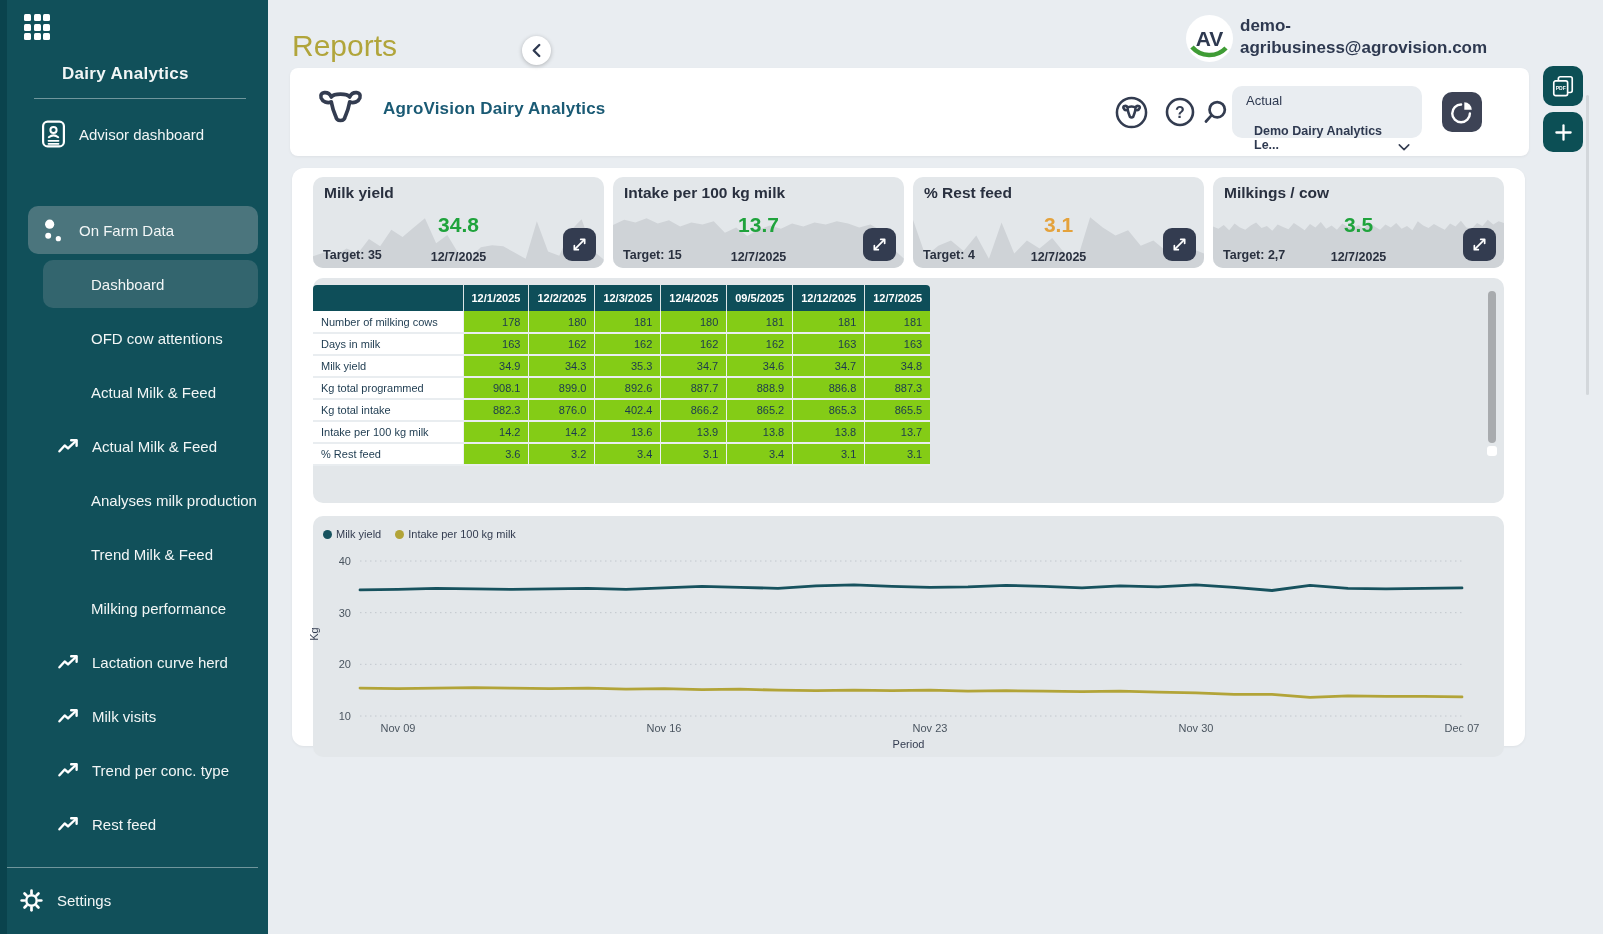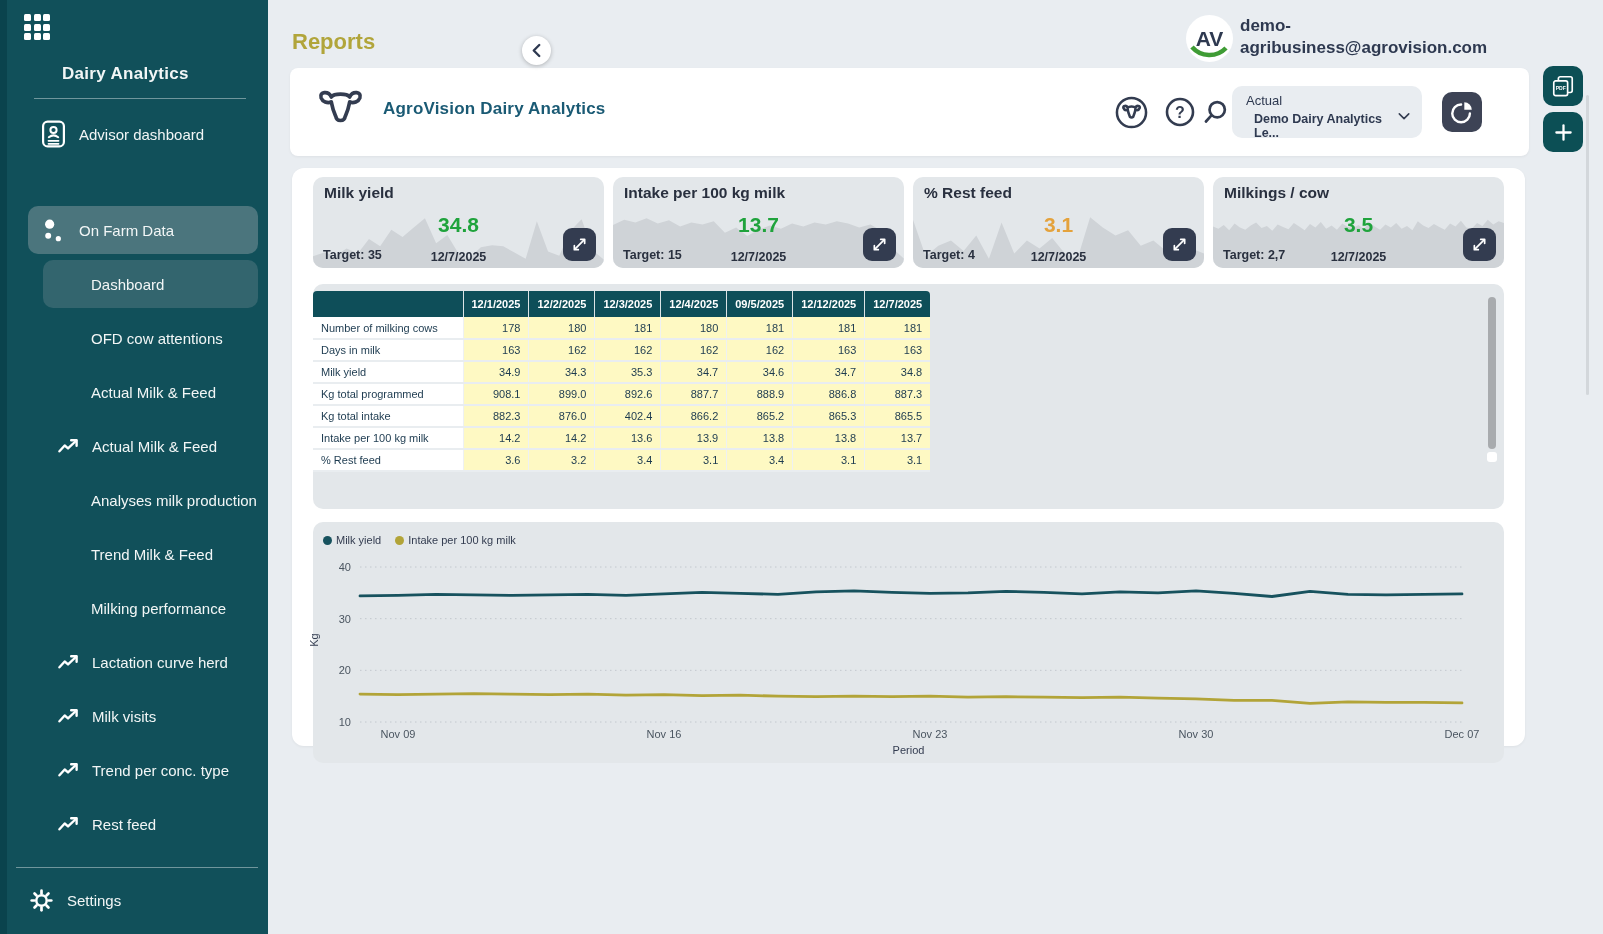--- a/index.html
+++ b/index.html
@@ -16,65 +16,65 @@
   .app-title { font-size:17px; font-weight:700; letter-spacing:.3px; margin:24px 0 0 40px; }
   .side-div { height:1px; background:rgba(255,255,255,.4); margin:14px 12px 0 12px; }
   .side-nav { margin-top:11px; padding:0 10px 0 28px; }
   .side-item { height:48px; margin-bottom:6px; display:flex; align-items:center; gap:13px; padding-left:12px; border-radius:10px; font-size:15px; cursor:pointer; }
   .side-item .ic { width:26px; display:flex; justify-content:center; flex:0 0 26px; }
   .side-item.lvl1 { padding-left:63px; }
   .side-item.lvl1.has-ic { padding-left:30px; }
   .side-item.lvl1.has-ic .ic { flex-basis:21px; width:21px; }
   .side-item.act1 { background:#4b757d;margin-top:48px; }
   .side-item.act2 { background:#33656e; margin-left:15px; padding-left:48px; }
-  .side-bottom { margin-top:auto; padding:0 10px 14px 16px; }
+  .side-bottom { margin-top:auto; padding:0 10px 14px 6px; }
   .side-bottom .side-div { margin:0 0 12px 0; }
   .settings-row { display:flex; align-items:center; gap:13px; padding-left:12px; height:40px; font-size:15px; cursor:pointer; border-radius:10px; }
 
   
   .collapse-btn { position:absolute; left:254px; top:36px; width:29px; height:29px; border-radius:50%; background:#fff; border:none; box-shadow:0 1px 4px rgba(0,0,0,.25); cursor:pointer; z-index:5; display:flex; align-items:center; justify-content:center; }
 
   
   .main { position:absolute; left:268px; top:0; width:1335px; height:934px; }
-  .page-title { position:absolute; left:24px; top:29px; font-size:22px; font-weight:700; color:#b1a53b; }
+  .page-title { position:absolute; left:24px; top:29px; font-size:30px; font-weight:400; color:#b1a53b; }
   .user-chip { position:absolute; left:918px; top:15px; display:flex; gap:7px; cursor:pointer; }
   .user-email { width:256px; font-size:17px; font-weight:700; color:#2e3950; line-height:1.32; overflow-wrap:break-word; }
 
   .toolbar-card { position:absolute; left:22px; top:68px; width:1239px; height:88px; background:#fff; border-radius:8px; box-shadow:0 1px 3px rgba(0,0,0,.05); }
   .brand { position:absolute; left:26px; top:19px; display:flex; align-items:center; gap:18px; }
   .brand-name { font-size:17px; font-weight:700; color:#1a5a74; letter-spacing:.2px; }
   .tb-icon { position:absolute; top:27px; width:34px; height:34px; display:flex; align-items:center; justify-content:center; cursor:pointer; background:none; border:none; }
   .company-box { position:absolute; left:942px; top:18px; width:190px; height:52px; background:#e9edf1; border-radius:10px; padding:7px 12px 0 14px; cursor:pointer; }
   .company-label { font-size:13px; color:#2e3950; }
-  .company-val { display:flex; align-items:flex-start; gap:9px; margin-top:4px; padding-left:8px; font-size:12.5px; font-weight:700; color:#2e3950; }
+  .company-val { display:flex; align-items:flex-end; gap:9px; margin-top:16px; padding-left:8px; font-size:12.5px; font-weight:700; color:#2e3950; }
   .pie-btn { position:absolute; left:1152px; top:24px; width:40px; height:40px; border-radius:10px; background:#3d4355; border:none; cursor:pointer; display:flex; align-items:center; justify-content:center; }
 
   .float-col { position:absolute; left:1275px; top:66px; display:flex; flex-direction:column; gap:6px; }
   .float-btn { width:40px; height:40px; border-radius:10px; background:#0c4f55; border:none; cursor:pointer; display:flex; align-items:center; justify-content:center; color:#fff; }
 
   
   .content-card { position:absolute; left:24px; top:168px; width:1233px; height:578px; background:#fff; border-radius:12px; padding:9px 21px; box-shadow:0 1px 3px rgba(0,0,0,.05); }
   .kpi-row { display:flex; gap:9px; height:91px; }
   .kpi { flex:1; position:relative; background:#e3e7ea; border-radius:10px; overflow:hidden; }
   .kpi-title { position:absolute; left:11px; top:7px; font-size:15.5px; font-weight:700; color:#29303f; z-index:2; }
   .kpi-spark { position:absolute; left:0; right:0; bottom:0; height:64px; width:100%; }
   .kpi-value { position:absolute; left:0; right:0; top:36px; text-align:center; font-size:21px; font-weight:700; z-index:2; }
   .kpi-target { position:absolute; left:10px; bottom:6px; font-size:12.5px; font-weight:700; color:#29303f; z-index:2; }
   .kpi-date { position:absolute; left:0; right:0; bottom:4px; text-align:center; font-size:12.5px; font-weight:700; color:#29303f; z-index:2; }
   .kpi-expand { position:absolute; right:8px; bottom:7px; width:33px; height:33px; border-radius:9px; background:#333c50; border:none; cursor:pointer; display:flex; align-items:center; justify-content:center; z-index:3; }
 
-  .table-panel { position:relative; margin-top:16px; height:225px; background:#e3e7ea; border-radius:10px; }
+  .table-panel { position:relative; margin-top:10px; height:225px; background:#e3e7ea; border-radius:10px; }
   table.data { position:absolute; left:0; top:7px; border-collapse:collapse; font-size:11px; color:#1c3a4f; }
   table.data th, table.data td { height:22px; padding:0 8px; }
   table.data thead th { background:#0e4e59; color:#fff; font-weight:700; height:26px; text-align:center; border-right:1px solid rgba(255,255,255,.85); }
   table.data thead th:first-child { width:150px; border-top-left-radius:4px; }
   table.data thead th:last-child { border-right:none; border-top-right-radius:4px; }
   table.data thead th.c { width:54px; }
   table.data tbody th { background:#fff; text-align:left; font-weight:400; border-bottom:2px solid #e9edf0; border-right:1px solid #eef1f3; }
-  table.data tbody td { background:#fef9c3; text-align:right; border-bottom:2px solid #e9edf0; border-right:1px solid #eef1f3; }
+  table.data tbody td { background:#84cc16; text-align:right; border-bottom:2px solid #e9edf0; border-right:1px solid #eef1f3; }
   table.data tbody td:last-child { border-right:none; }
   .tscroll { position:absolute; right:8px; top:13px; width:8px; height:152px; border-radius:4px; background:#a8abae; cursor:grab; }
   .tscroll-cap { position:absolute; right:7px; top:168px; width:10px; height:10px; border-radius:3px; background:#fff; }
 
   .chart-panel { position:relative; margin-top:13px; height:241px; background:#e3e7ea; border-radius:10px; }
   .legend { position:absolute; left:10px; top:12px; display:flex; gap:14px; z-index:2; }
   .legend-item { display:flex; align-items:center; gap:4px; font-size:11px; color:#333c50; cursor:pointer; }
   .legend-dot { width:9px; height:9px; border-radius:50%; }
   .ylab { position:absolute; left:-6px; top:112px; transform:rotate(-90deg); font-size:11px; color:#333c50; }
   .xlab { position:absolute; left:0; right:0; bottom:7px; text-align:center; font-size:11px; font-weight:400; color:#333c50; }

